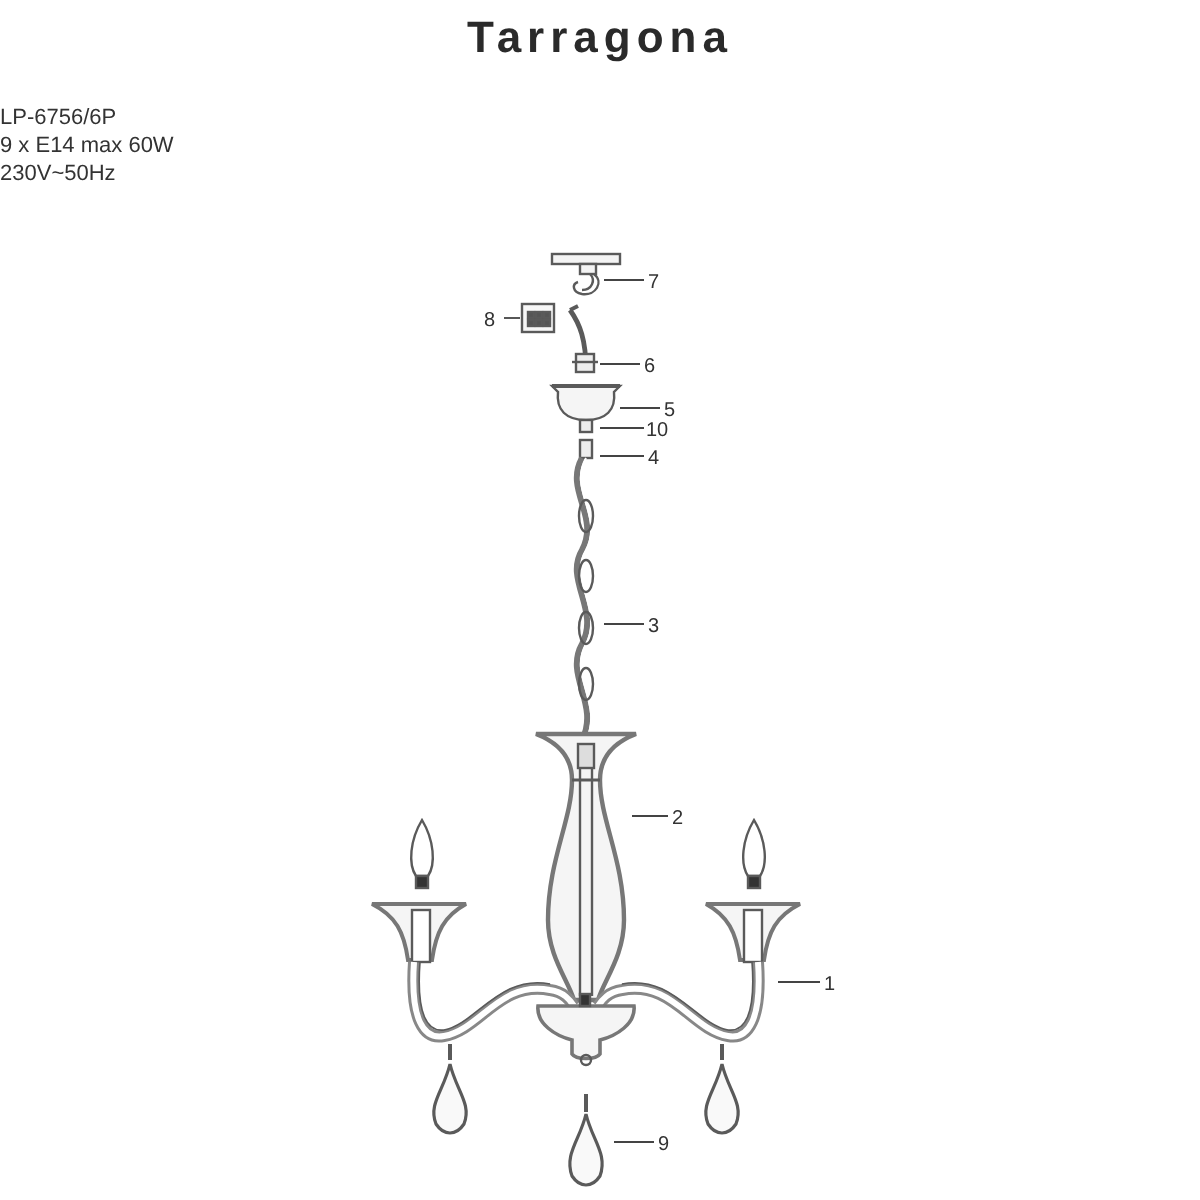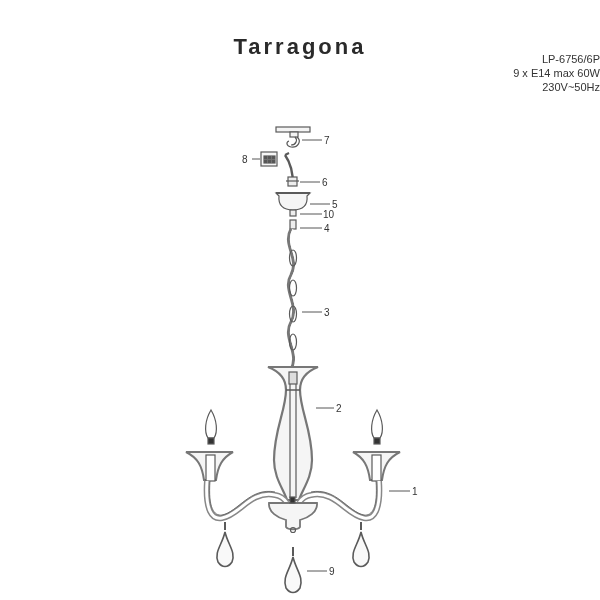--- a/index.html
+++ b/index.html
@@ -1,18 +1,18 @@
 <!DOCTYPE html>
 <html><head>
   <meta charset="utf-8">
   <style>
     html, body { margin:0; padding:0; background:#ffffff; }
     body { width:600px; height:600px; position:relative; overflow:hidden; font-family:"Liberation Sans", sans-serif; color:#222; }
-    .title { position:absolute; top:6px; left:0; width:600px; text-align:center; font-size:22px; font-weight:bold; letter-spacing:3px; color:#2a2a2a;margin-top:28px; }
-    .spec { position:absolute; left:0; width:600px; text-align:right; font-size:11px; color:#333; }
+    .title { position:absolute; top:6px; left:0; width:600px; text-align:center; font-size:22px; font-weight:bold; letter-spacing:3px; color:#2a2a2a; }
+    .spec { position:absolute; left:0; width:600px; text-align:left; font-size:11px; color:#333; }
     svg { position:absolute; left:0; top:0; }
     .lbl { font-family:"Liberation Sans", sans-serif; font-size:10px; fill:#333; }
   </style>
 </head>
 <body>
 
 <div class="title">Tarragona</div>
 <div class="spec" style="top:53px">LP-6756/6P</div>
 <div class="spec" style="top:67px">9 x E14 max 60W</div>
 <div class="spec" style="top:81px">230V~50Hz</div>

